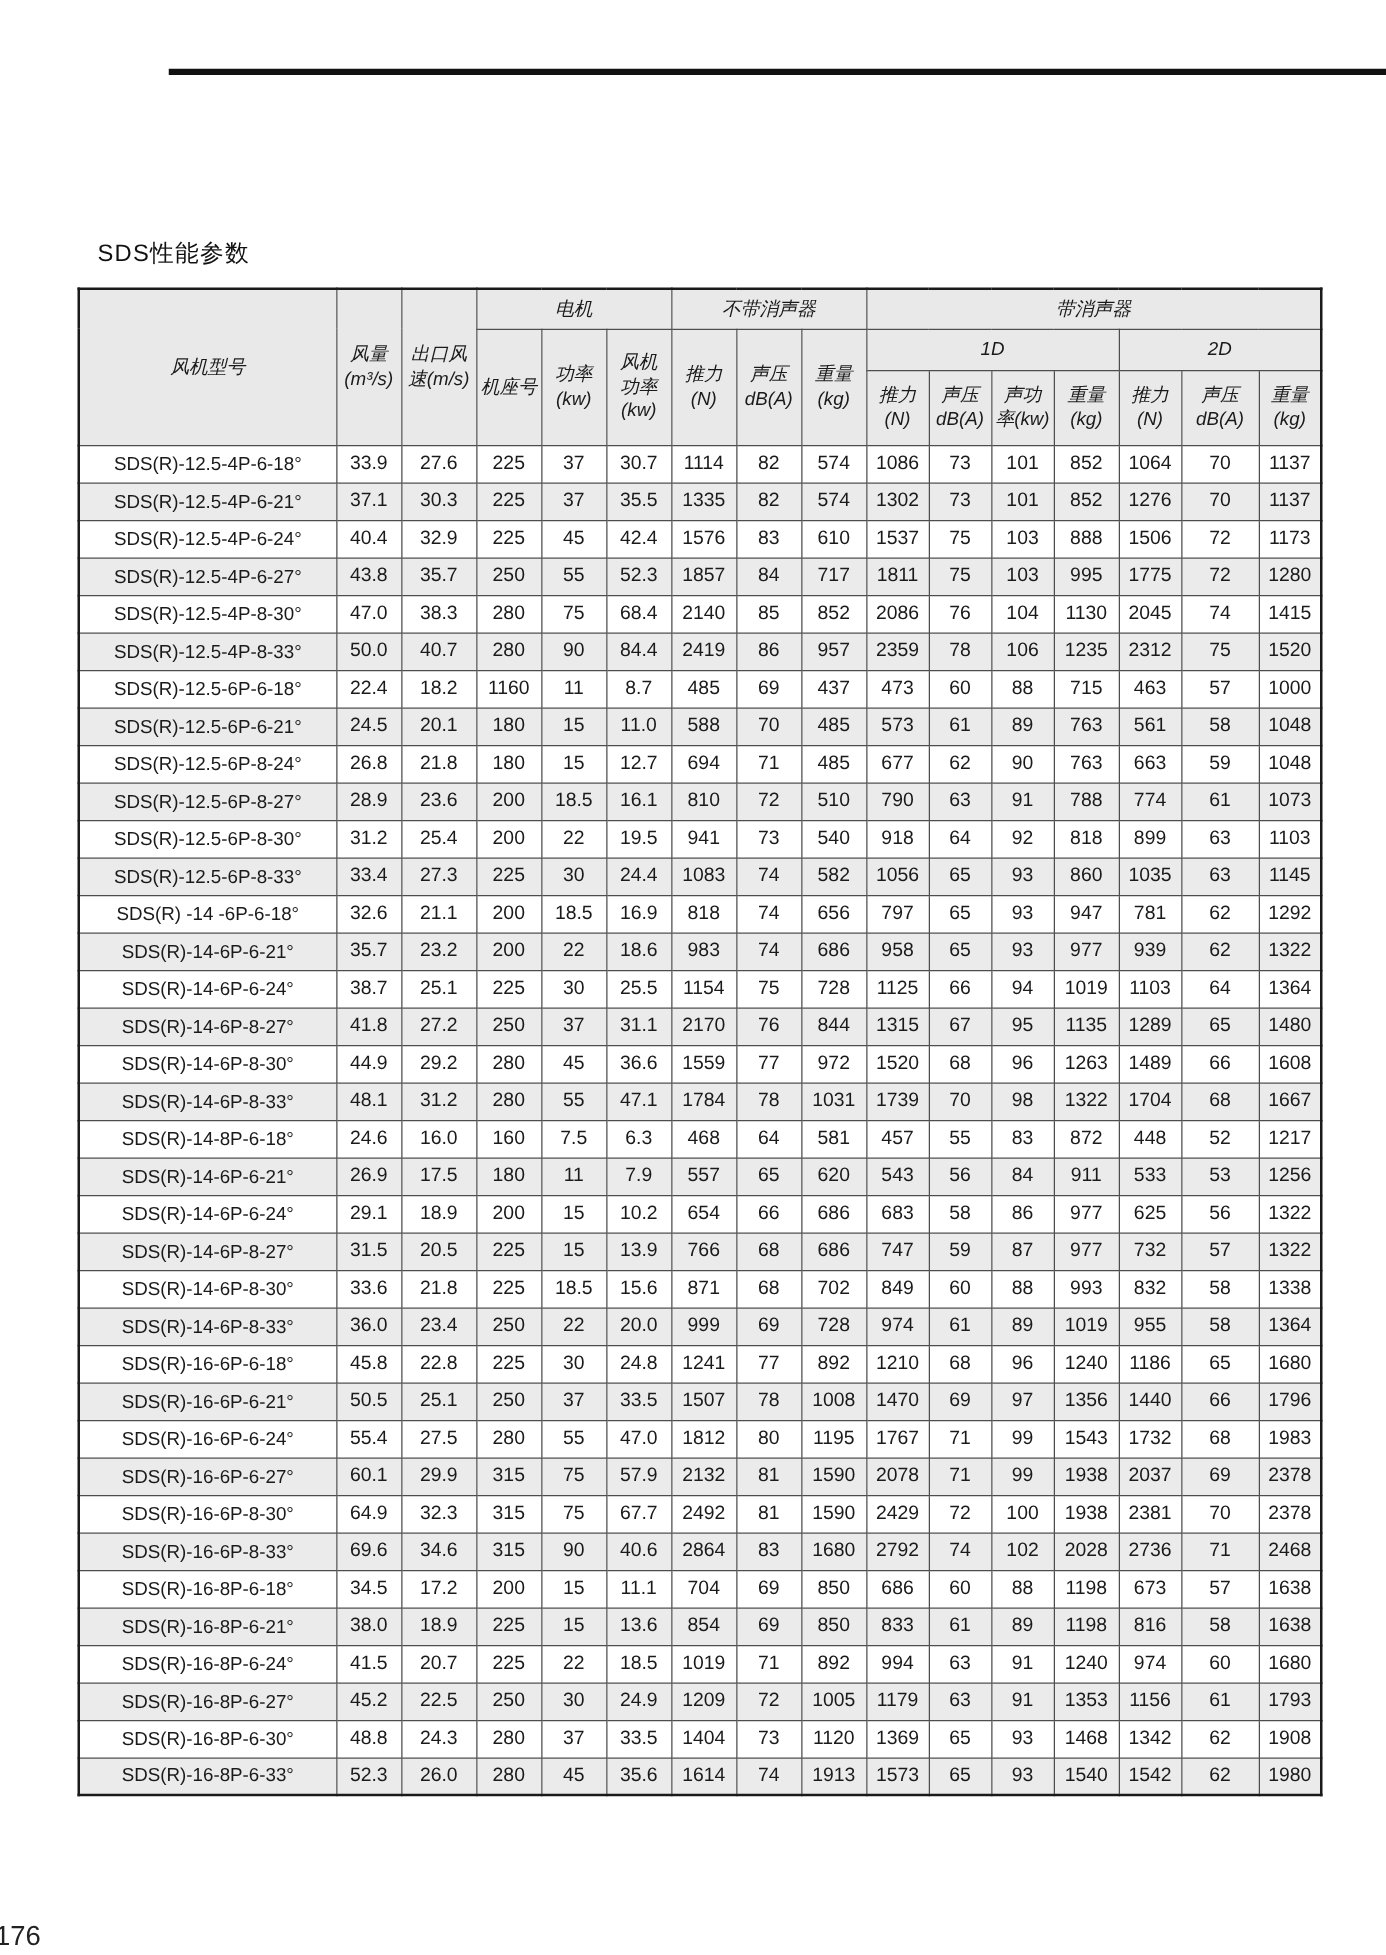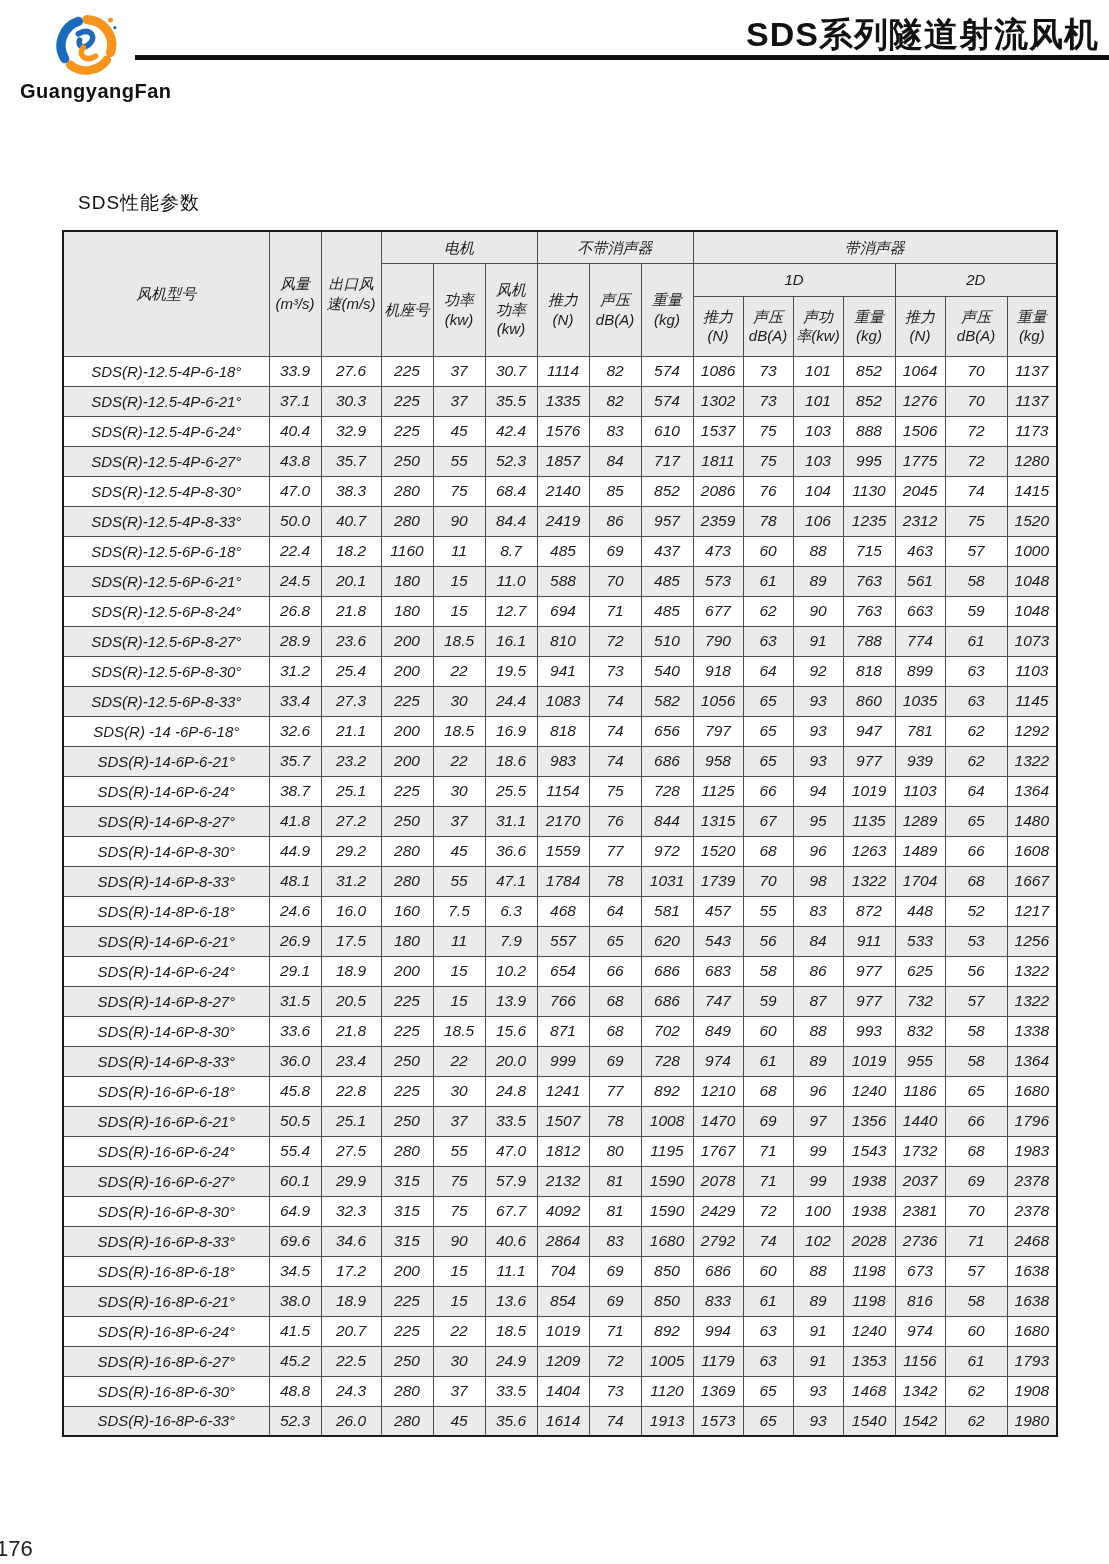--- a/index.html
+++ b/index.html
@@ -26,47 +26,32 @@
   }
   table.perf { border:2.5px solid #1a1a1a; }
   .perf th, .perf td {
     border:1.5px solid #4d4d4d; text-align:center; vertical-align:middle;
     padding:0; font-weight:normal; color:#1a1a1a; overflow:hidden;
   }
   .perf thead th { background:#e9e9e9; white-space:pre-line; line-height:1.3; font-size:15px;font-style:italic; }
   .perf thead tr.r1 { height:32px; }
   .perf thead tr.r2 { height:33px; }
   .perf thead tr.r3 { height:60px; }
-  .perf tbody tr { height:30px;font-style:italic; }
+  .perf tbody tr { height:30px; }
   .perf tbody tr:nth-child(even) td { background:#ebebeb; }
   .perf tbody td:first-child { font-size:15px; }
   
   .page-number { position:absolute; left:-4px; top:1536px; font-size:22px; color:#222; }
 </style>
 </head>
 <body>
 
 <div class="page">
 
-  <div class="brand">
-    <svg width="62" height="62" viewBox="0 0 100 100">
 
-      <path d="M50,9 A41,41 0 0 1 88,62" fill="none" stroke="#f7941d" stroke-width="15" stroke-linecap="round"></path>
-      <path d="M82,74 A41,41 0 0 1 23,82" fill="none" stroke="#f7941d" stroke-width="14" stroke-linecap="round"></path>
-      <path d="M14,72 A41,41 0 0 1 36,12" fill="none" stroke="#1d6ab8" stroke-width="15" stroke-linecap="round"></path>
-
-      <path d="M36,32 C52,22 66,34 56,46 C46,58 34,52 38,42" fill="none" stroke="#1d6ab8" stroke-width="9" stroke-linecap="round"></path>
-      <path d="M64,68 C48,78 34,66 44,54" fill="none" stroke="#f7941d" stroke-width="9" stroke-linecap="round"></path>
-      <circle cx="88" cy="10" r="4" fill="#f7941d"></circle>
-      <circle cx="95" cy="22" r="2.5" fill="#1d6ab8"></circle>
-    </svg>
-    <div class="brand-name">GuangyangFan</div>
-  </div>
-
-  <div class="doc-title">SDS系列隧道射流风机</div>
   <div class="title-rule"></div>
 
   <div class="section-title">SDS性能参数</div>
 
   <table class="perf">
     <colgroup>
       <col style="width:206px">
         <col style="width:52px">
         <col style="width:60px">
       <col style="width:52px">
@@ -632,21 +617,21 @@
           <td>69</td>
           <td>2378</td>
         </tr>
         <tr>
           <td>SDS(R)-16-6P-8-30°</td>
           <td>64.9</td>
           <td>32.3</td>
           <td>315</td>
           <td>75</td>
           <td>67.7</td>
-          <td>4092</td>
+          <td>2492</td>
           <td>81</td>
           <td>1590</td>
           <td>2429</td>
           <td>72</td>
           <td>100</td>
           <td>1938</td>
           <td>2381</td>
           <td>70</td>
           <td>2378</td>
         </tr>

